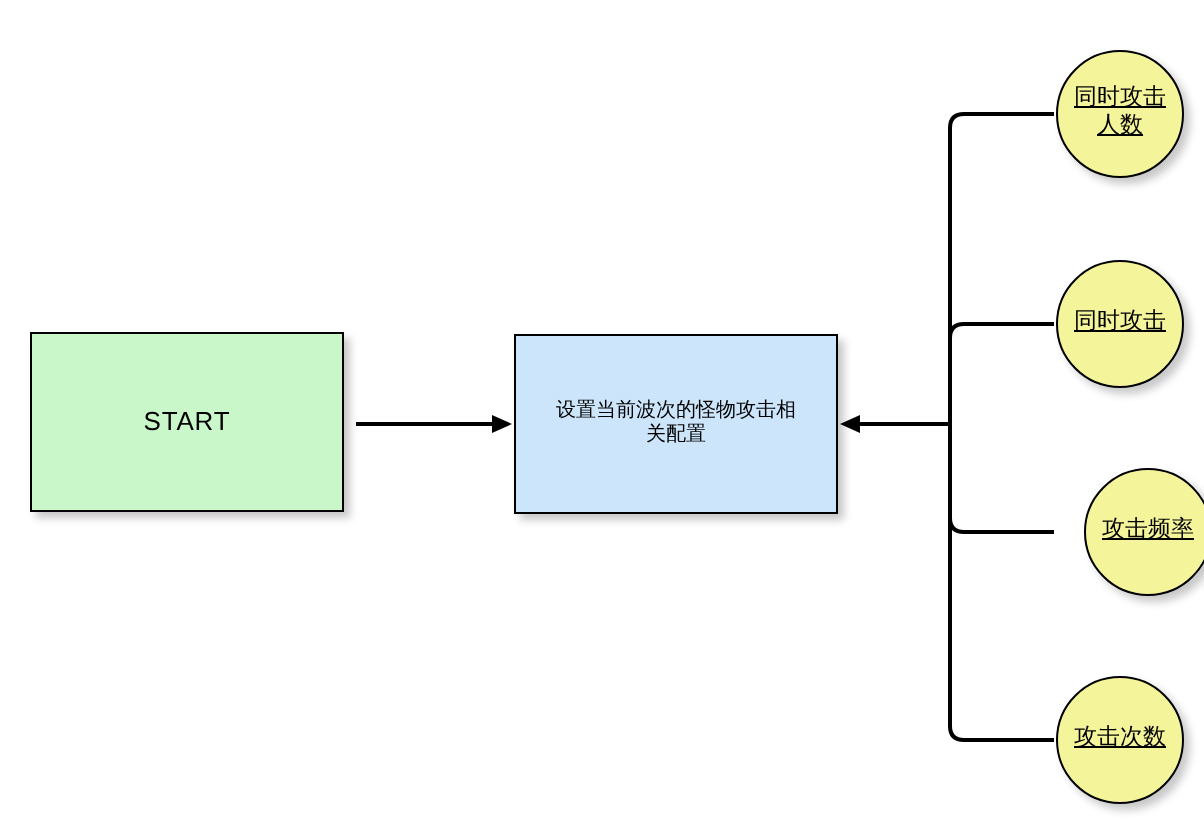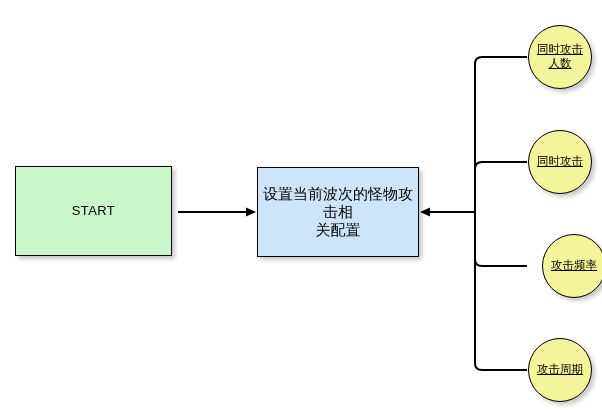--- a/index.html
+++ b/index.html
@@ -58,21 +58,21 @@
     letter-spacing: 0.4px;
   }
   #node-config {
     left: 257px;
     top: 167px;
     width: 162px;
     height: 90px;
     background: #cce5fa;
   }
   #node-config .node-label {
-    font-size: 15px;
+    font-size: 10px;
   }
   .node-ellipse {
     width: 64px;
     height: 64px;
     background: #f4f49a;
   }
   .node-ellipse .node-label {
     font-size: 11.5px;
     text-decoration: underline;
   }
@@ -133,14 +133,14 @@
 
 <div class="node node-ellipse" id="node-cycle">
   <span class="node-label">同时攻击</span>
 </div>
 
 <div class="node node-ellipse" id="node-frequency">
   <span class="node-label">攻击频率</span>
 </div>
 
 <div class="node node-ellipse" id="node-count">
-  <span class="node-label">攻击周期</span>
+  <span class="node-label">攻击次数</span>
 </div>
 
 </body></html>

